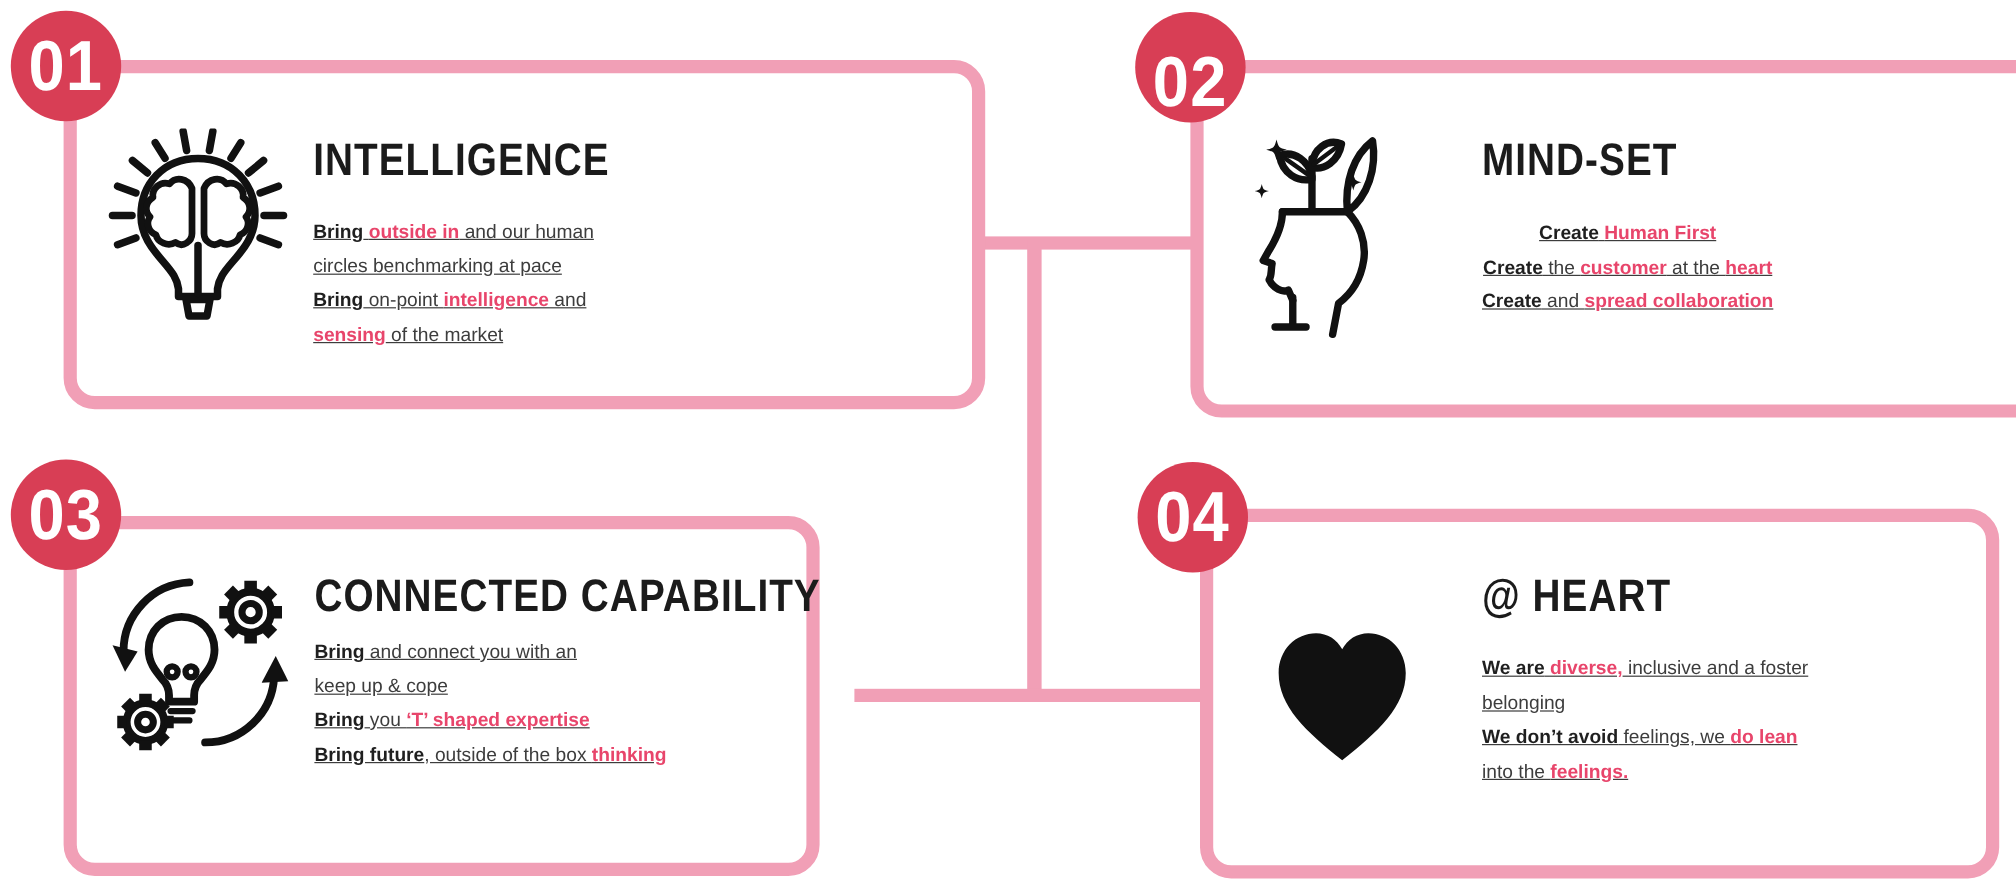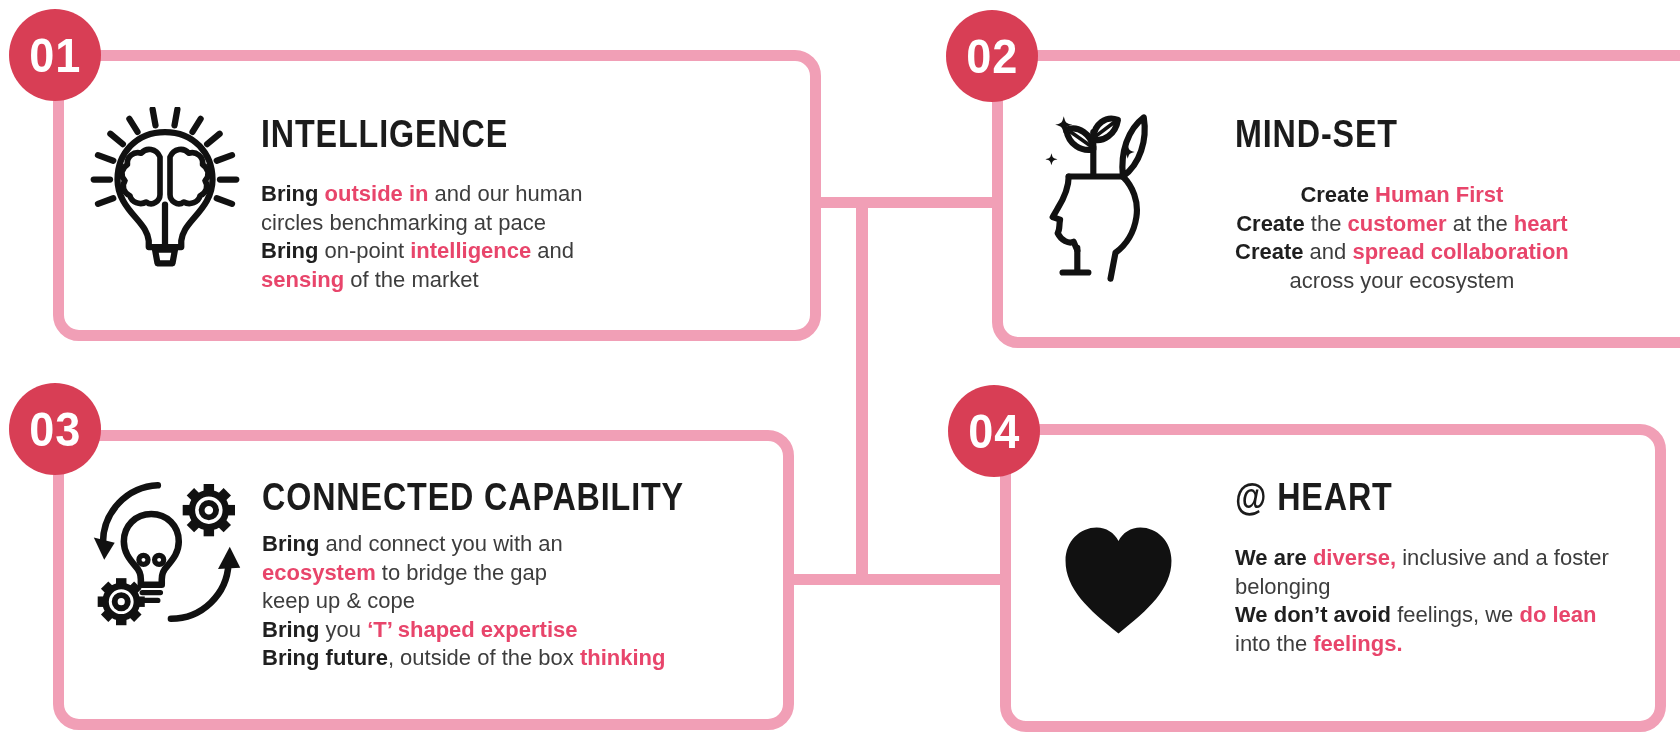--- a/index.html
+++ b/index.html
@@ -11,45 +11,46 @@
   #conn-top    { left:712px; top:197px; width:290px; height:11px; }
   #conn-vert   { left:856px; top:200px; width:12px;  height:380px; }
   #conn-bottom { left:712px; top:574px; width:296px; height:11px; }
 
   .card {
     position:absolute; background:#fff; box-sizing:border-box;
     border:11px solid var(--card-border,#f19fb6); border-radius:26px; z-index:2;
   }
   #card-1 { left:53px;   top:50px;  width:768px; height:291px; }
   #card-2 { left:992px;  top:50px;  width:760px; height:298px; }
-  #card-3 { left:53px;   top:430px; width:741px; height:300px; }
+  #card-3 { left:53px;   top:430px; width:630px; height:300px; }
   #card-4 { left:1000px; top:424px; width:666px; height:308px;padding-left:48px; }
 
   .badge {
     position:absolute; width:92px; height:92px; border-radius:50%;
     background:var(--badge-bg,#d83e55); color:var(--badge-text,#fff);
     display:flex; align-items:center; justify-content:center;
-    font-size:49px; font-weight:700; letter-spacing:1px; z-index:5;
+    font-size:59px; font-weight:700; letter-spacing:1px; z-index:5;
     transform-origin:center; 
   }
   .badge span { display:inline-block; transform:scaleX(0.92); }
   #badge-1 { left:9px;   top:9px; }
-  #badge-2 { left:946px; top:10px; }
+  #badge-2 { left:946px; top:10px;align-items:flex-end; }
   #badge-3 { left:9px;   top:383px;text-align:center; }
   #badge-4 { left:948px; top:385px; }
 
   .card-title {
     position:absolute; margin:0; font-size:38px; line-height:40px; font-weight:700;
     color:var(--title-text,#1b1b1b); letter-spacing:1px; white-space:pre;
     transform:scaleX(0.85); transform-origin:left center;
   }
   .card-body { position:absolute; }
   .card-body p.line {
-    margin:0; font-size:22px; line-height:28.5px; color:var(--body-text,#3d3d3d);
+    margin:0; font-size:16px; line-height:28.5px; color:var(--body-text,#3d3d3d);
     white-space:pre;
+    text-decoration:underline;
   }
   .card-body span.b { font-weight:700; color:var(--body-bold,#1f1f1f); }
   .card-body span.p { color:var(--highlight,#e8456b); }
   .card-body span.b.p { color:var(--highlight,#e8456b); }
 
   .icon { position:absolute; color:var(--icon-stroke,#111); }
   .icon svg { display:block; width:100%; height:100%; }
 
   
   #card-1 .icon       { left:26px;  top:46px;  width:150px; height:175px; }
@@ -128,21 +129,20 @@
           <path transform="translate(28,48) scale(0.7)" d="M0 -7 C1.5 -1.5 1.5 -1.5 7 0 C1.5 1.5 1.5 1.5 0 7 C-1.5 1.5 -1.5 1.5 -7 0 C-1.5 -1.5 -1.5 -1.5 0 -7 Z"></path>
           <path transform="translate(90,42) scale(0.8)" d="M0 -7 C1.5 -1.5 1.5 -1.5 7 0 C1.5 1.5 1.5 1.5 0 7 C-1.5 1.5 -1.5 1.5 -7 0 C-1.5 -1.5 -1.5 -1.5 0 -7 Z"></path>
         </g>
       </svg>
     </div>
     <h2 class="card-title">MIND-SET</h2>
     <div class="card-body">
         <p class="line"><span class="b">Create</span><span> </span><span class="b p">Human First</span></p>
         <p class="line"><span class="b">Create</span><span> the </span><span class="b p">customer</span><span> at the </span><span class="b p">heart</span></p>
         <p class="line"><span class="b">Create</span><span> and </span><span class="b p">spread collaboration</span></p>
-        <p class="line"><span>across your ecosystem</span></p>
       </div>
   </div>
   <div class="badge" id="badge-2">
       <span>02</span>
     </div>
 
   <div class="card" id="card-3">
     <div class="icon">
       <svg viewBox="0 0 130 130" fill="none" stroke="currentColor" stroke-width="5" stroke-linecap="round" stroke-linejoin="round">
         <path d="M53 36 C41 36 32 45 32 57 C32 65 36 70 41 76 C44 79 45 82 45 86 L45 90 L61 90 L61 86 C61 82 62 79 65 76 C70 70 74 65 74 57 C74 45 65 36 53 36 Z"></path>
@@ -179,21 +179,20 @@
         </g>
         <path d="M58 14 A44 44 0 0 0 16 58"></path>
         <path fill="currentColor" stroke="none" d="M9 54 L17 71 L25 58 Z"></path>
         <path d="M68 116 A44 44 0 0 0 112 74"></path>
         <path fill="currentColor" stroke="none" d="M104 78 L113 61 L121 77 Z"></path>
       </svg>
     </div>
     <h2 class="card-title">CONNECTED CAPABILITY</h2>
     <div class="card-body">
         <p class="line"><span class="b">Bring</span><span> and connect you with an</span></p>
-        <p class="line"><span class="b p">ecosystem</span><span> to bridge the gap</span></p>
         <p class="line"><span>keep up &amp; cope</span></p>
         <p class="line"><span class="b">Bring</span><span> you </span><span class="b p">‘T’ shaped expertise</span></p>
         <p class="line"><span class="b">Bring future</span><span>, outside of the box </span><span class="b p">thinking</span></p>
       </div>
   </div>
   <div class="badge" id="badge-3">
       <span>03</span>
     </div>
 
   <div class="card" id="card-4">

